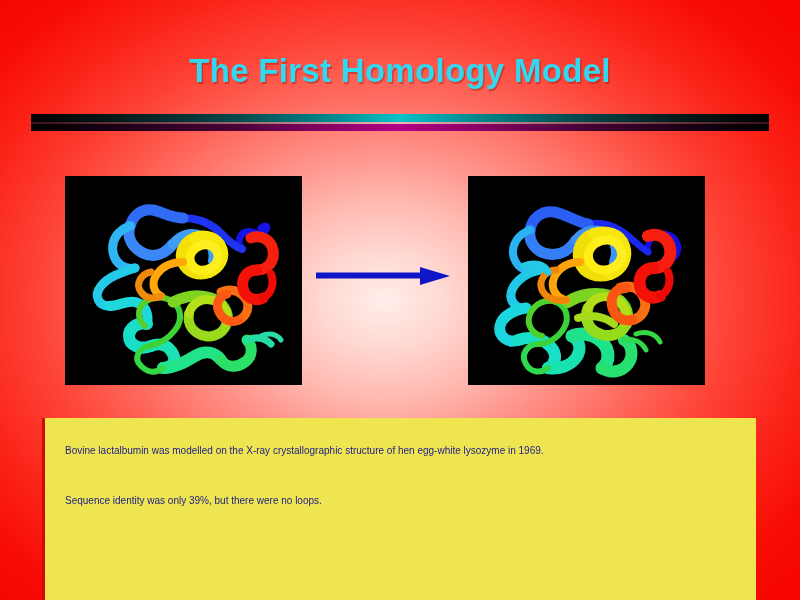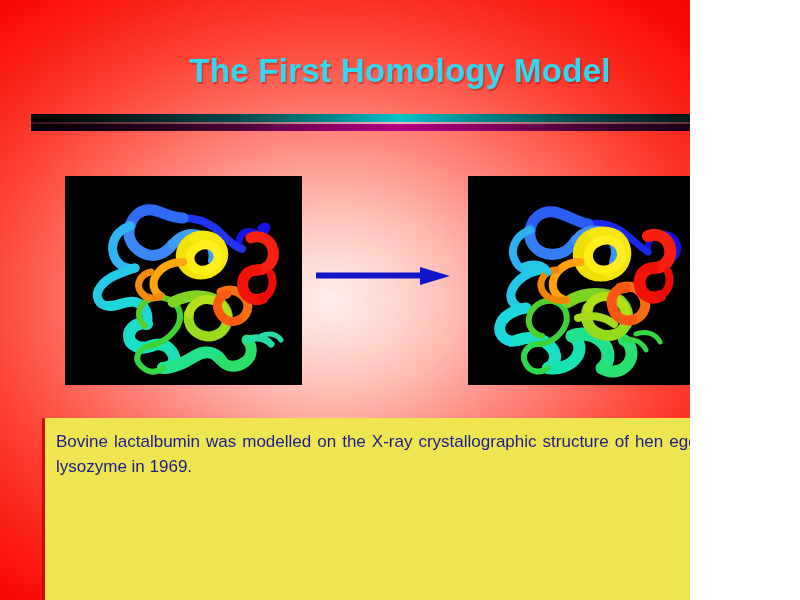--- a/index.html
+++ b/index.html
@@ -10,21 +10,21 @@
   body {
     width: 800px;
     height: 600px;
     overflow: hidden;
     font-family: "Liberation Sans", sans-serif;
   }
 
   
   #slide {
     position: relative;
-    width: 690px;
+    width: 800px;
     height: 600px;
     background: #fb1a12;
     background-image:
       radial-gradient(ellipse 560px 430px at 48% 50%,
         #ffeeea 0%,
         #ffd8d2 11%,
         #ffb9b0 23%,
         #ff9188 35%,
         #ff6a5e 48%,
         #fd4336 62%,
@@ -127,23 +127,23 @@
     left: 42px;
     top: 418px;
     width: 714px;
     height: 182px;
     background: #efe550;
     border-left: 3px solid #cf0b06;
     box-sizing: border-box;
     padding: 11px 13px 0 11px;
   }
   #textbox p {
-    margin: 0;
+    margin: 9px;
     color: #1c1c8c;
-    font-size: 17px;
+    font-size: 10px;
     line-height: 25px;
   }
   #textbox p.justified { text-align: justify; }
   #textbox p.spacer-before { margin-top: 25px; }
 </style>
 </head>
 <body>
 
 <div id="slide">
 
@@ -258,15 +258,16 @@
         <path d="M186,92 C176,92 170,100 172,110 C174,120 184,124 192,120" stroke="#f21208" stroke-width="12"></path>
         <path d="M192,120 C200,116 204,106 200,96" stroke="#ee0806" stroke-width="8"></path>
 
         <path d="M56,90 C66,86 76,88 80,96" stroke="#25c9e6" stroke-width="7"></path>
       </g>
     </svg>
   </div>
 
   <div id="textbox">
     <p class="justified">Bovine lactalbumin was modelled on the X-ray crystallographic structure of hen egg-white lysozyme in 1969.</p>
+    <p class="spacer-before">Sequence identity was only 39%, but there were no loops.</p>
   </div>
 
 </div>
 
 </body></html>

